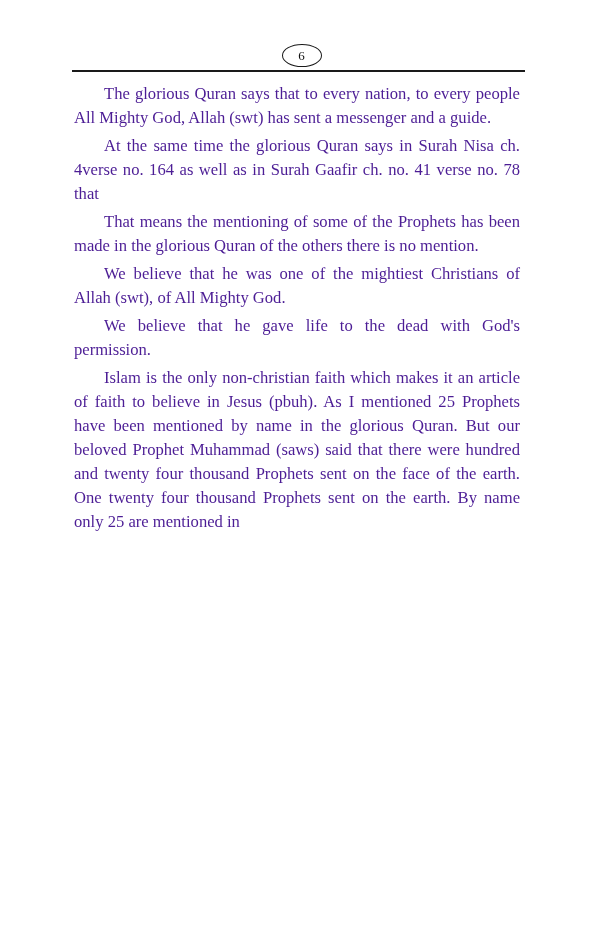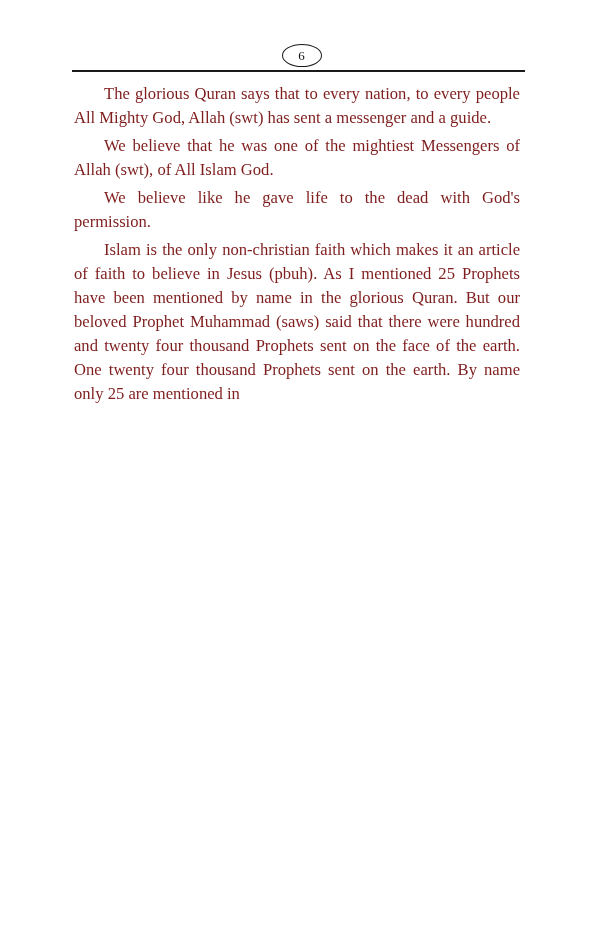--- a/index.html
+++ b/index.html
@@ -69,21 +69,21 @@
     top: 82px;
     width: 454px;
   }
   .body-paragraph {
     margin: 0 8px 4px 0;
     text-align: justify;
     text-justify: inter-word;
     text-indent: 30px;
     font-size: 16.6px;
     line-height: 24px;
-    color: #7f1d1d;
+    color: #4c1d95;
     font-family: "Liberation Serif", "DejaVu Serif", serif;
     -webkit-font-smoothing: antialiased;
   }
   .body-paragraph:last-child {
     margin-bottom: 0;
   }
 </style>
 </head>
 <body>
 
@@ -91,18 +91,20 @@
 
   <div class="page-header">
     <div class="folio-badge">
       <span class="folio-number">6</span>
     </div>
     <div class="header-rule"></div>
   </div>
 
   <div class="text-column">
     <p class="body-paragraph">The glorious Quran says that to every nation, to every people All Mighty God, Allah (swt) has sent a messenger and a guide.</p>
-    <p class="body-paragraph">We believe that he was one of the mightiest Messengers of Allah (swt), of All Islam God.</p>
-    <p class="body-paragraph">We believe like he gave life to the dead with God's permission.</p>
+    <p class="body-paragraph">At the same time the glorious Quran says in Surah Nisa ch. 4verse no. 164 as well as in Surah Gaafir ch. no. 41 verse no. 78 that</p>
+    <p class="body-paragraph">That means the mentioning of some of the Prophets has been made in the glorious Quran of the others there is no mention.</p>
+    <p class="body-paragraph">We believe that he was one of the mightiest Christians of Allah (swt), of All Mighty God.</p>
+    <p class="body-paragraph">We believe that he gave life to the dead with God's permission.</p>
     <p class="body-paragraph">Islam is the only non-christian faith which makes it an article of faith to believe in Jesus (pbuh). As I mentioned 25 Prophets have been mentioned by name in the glorious Quran. But our beloved Prophet Muhammad (saws) said that there were hundred and twenty four thousand Prophets sent on the face of the earth. One twenty four thousand Prophets sent on the earth. By name only 25 are mentioned in</p>
   </div>
 
 </div>
 
 </body></html>

